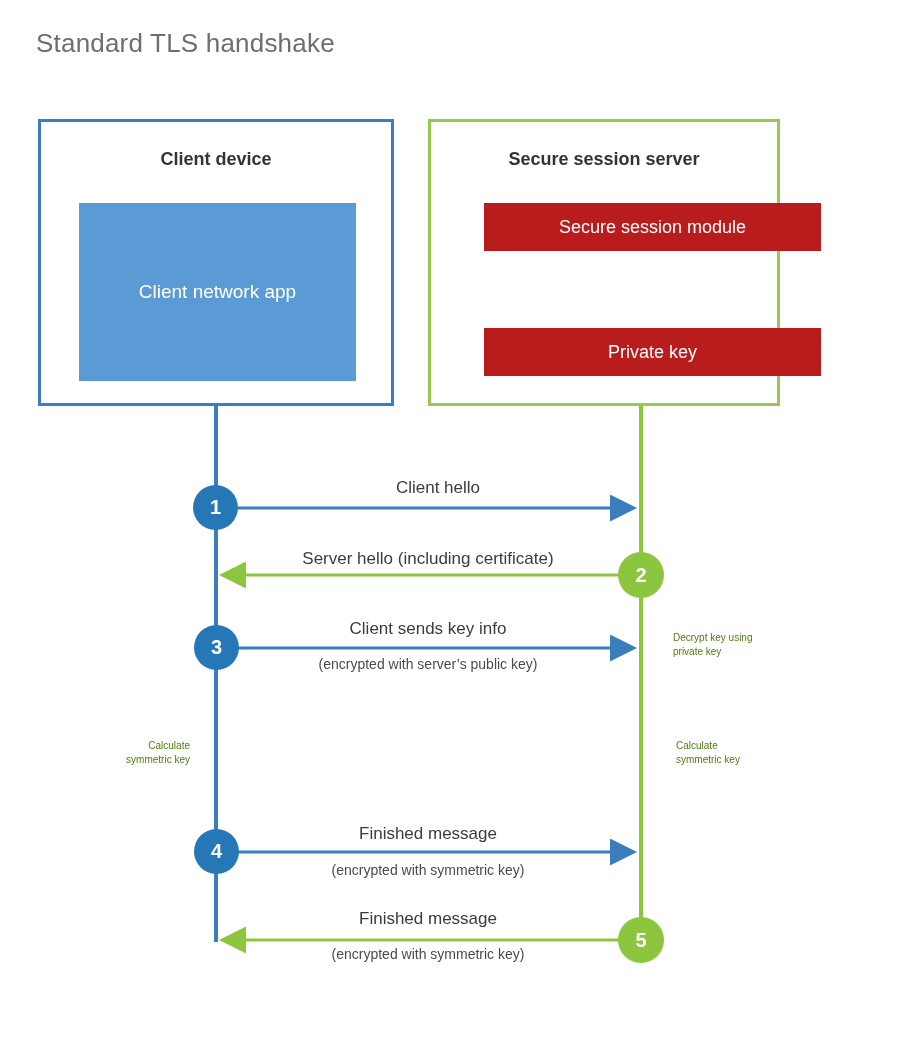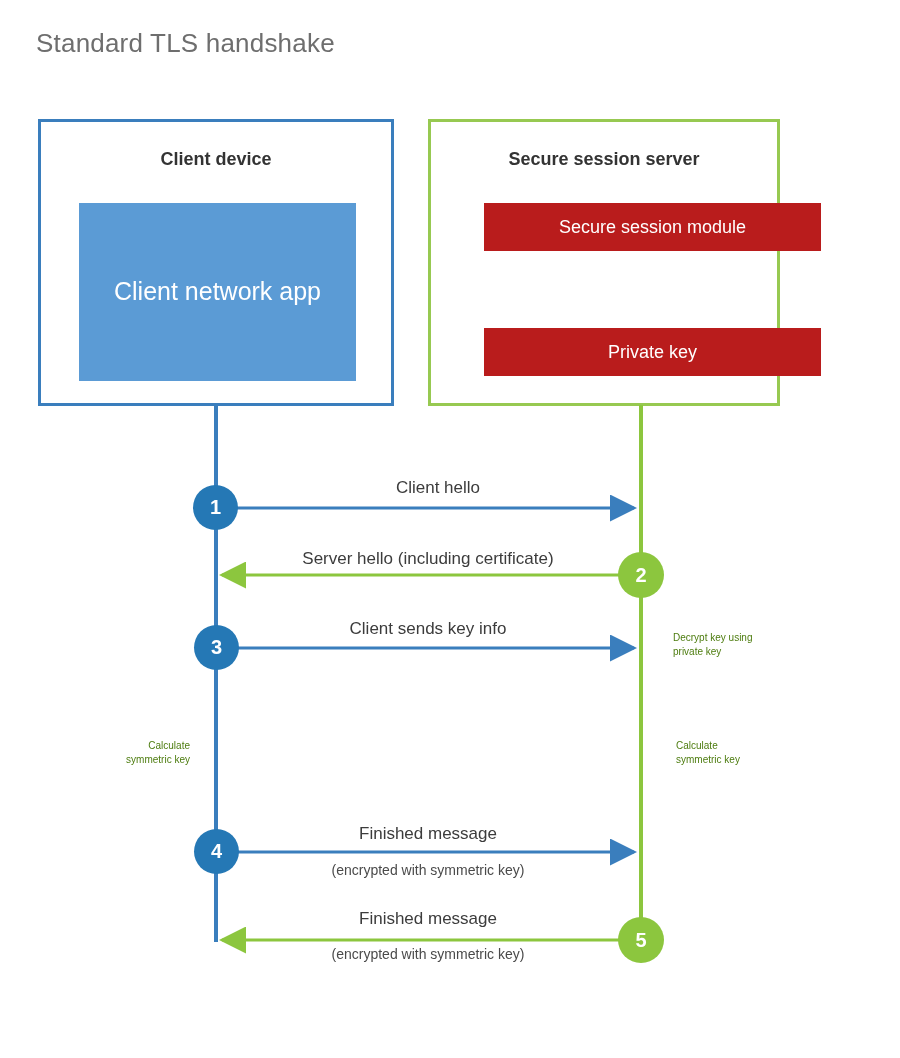--- a/index.html
+++ b/index.html
@@ -63,21 +63,21 @@
     color: #333333;
   }
   #client-inner {
     position: absolute;
     left: 38px;
     top: 81px;
     width: 277px;
     height: 178px;
     background: #5b9bd5;
     color: #ffffff;
-    font-size: 25px;
+    font-size: 19px;
     display: flex;
     align-items: center;
     justify-content: center;
     text-align: center;
     line-height: 1.35;
   }
   .server-bar {
     position: absolute;
     left: 40px;
     width: 337px;
@@ -208,20 +208,21 @@
   <div class="step-circle server" style="left:618px; top:552px; width:46px; height:46px;">2</div>
   <div class="step-circle client" style="left:194px; top:625px; width:45px; height:45px;">3</div>
   <div class="step-circle client" style="left:194px; top:829px; width:45px; height:45px;">4</div>
   <div class="step-circle server" style="left:618px; top:917px; width:46px; height:46px;">5</div>
 
   <div class="msg-label" style="left:228px; top:478px; width:420px;">Client hello</div>
 
   <div class="msg-label" style="left:218px; top:549px; width:420px;">Server hello (including certificate)</div>
 
   <div class="msg-label" style="left:218px; top:619px; width:420px;">Client sends key info</div>
+  <div class="msg-sub" style="left:218px; top:656px; width:420px;">(encrypted with server’s public key)</div>
 
   <div class="msg-label" style="left:218px; top:824px; width:420px;">Finished message</div>
   <div class="msg-sub" style="left:218px; top:862px; width:420px;">(encrypted with symmetric key)</div>
 
   <div class="msg-label" style="left:218px; top:909px; width:420px;">Finished message</div>
   <div class="msg-sub" style="left:218px; top:946px; width:420px;">(encrypted with symmetric key)</div>
 
   <div class="side-note right" style="left:673px; top:631px; width:190px;">Decrypt key using<br>private key</div>
 
   <div class="side-note left" style="left:40px; top:739px; width:150px;">Calculate<br>symmetric key</div>

